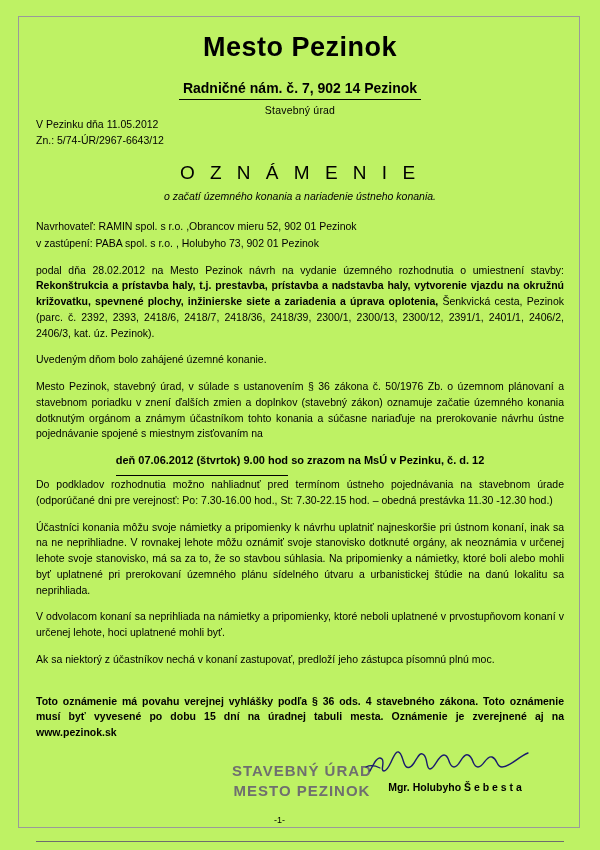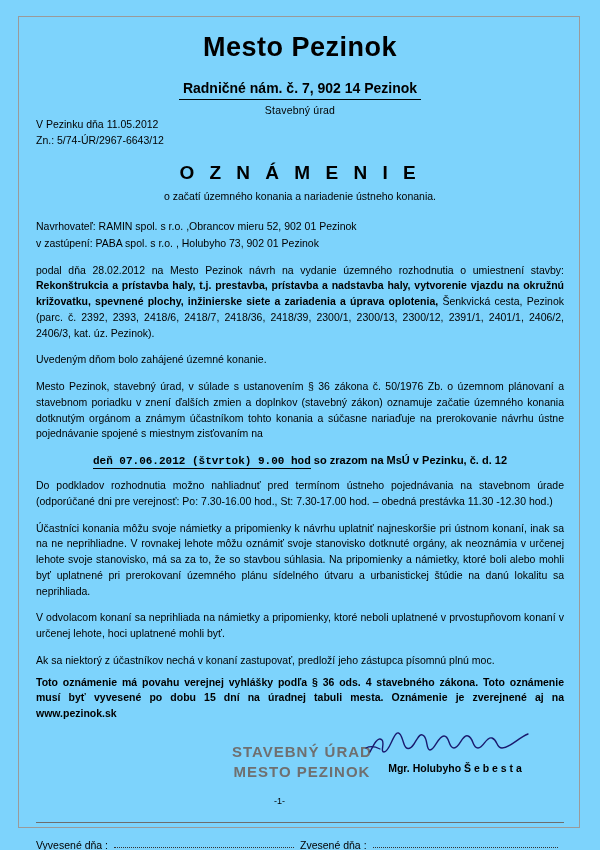--- a/index.html
+++ b/index.html
@@ -13,21 +13,21 @@
     font-family: "Liberation Sans", sans-serif;
     color: #000;
     position: relative;
     overflow: hidden;
   }
   .page {
     position: absolute;
     left: 0; top: 0;
     width: 600px;
     height: 850px;
-    background: #7dd3fc;
+    background: #bef264;
   }
   .frame {
     position: absolute;
     left: 18px;
     top: 16px;
     width: 562px;
     height: 812px;
     border: 1px solid #9a9a9a;
     box-sizing: border-box;
   }
@@ -61,28 +61,29 @@
     margin-top: 4px;
     letter-spacing: 0.2px;
   }
   .meta {
     font-size: 10.5px;
     line-height: 1.55;
   }
   .oznamenie {
     text-align: center;
     font-size: 19px;
-    font-weight: bold;
+    font-weight: normal;
     letter-spacing: 5px;
     margin-top: 14px;
   }
   .subtitle {
     text-align: center;
     font-size: 10.5px;
     margin-top: 6px;
+    font-style: italic;
   }
   .party {
     margin-top: 16px;
     font-size: 10.5px;
     line-height: 1.6;
   }
   .party b { font-weight: normal; }
   p.body {
     font-size: 10.5px;
     line-height: 1.5;
@@ -91,25 +92,24 @@
   }
   p.body b { font-weight: bold; }
   .center-line {
     text-align: center;
     font-size: 11px;
     font-weight: bold;
     margin-top: 12px;
   }
   .center-line .und {
     border-bottom: 1.5px solid #000;
-    padding-bottom: 1px;
-    font-family: Liberation Mono, monospace;
+    padding-bottom: 9px;
   }
   .notice {
-    margin-top: 6px;
+    margin-top: 26px;
     font-size: 10.5px;
     font-weight: bold;
     line-height: 1.5;
     text-align: justify;
   }
   .stamp-area {
     position: relative;
     margin-top: 18px;
     height: 74px;
   }
@@ -212,21 +212,21 @@
     </p>
 
     <p class="body">Uvedeným dňom bolo zahájené územné konanie.</p>
 
     <p class="body">Mesto Pezinok, stavebný úrad, v súlade s ustanovením § 36 zákona č. 50/1976 Zb. o územnom plánovaní a stavebnom poriadku v znení ďalších zmien a doplnkov (stavebný zákon) oznamuje začatie územného konania dotknutým orgánom a známym účastníkom tohto konania a súčasne nariaďuje na prerokovanie návrhu ústne pojednávanie spojené s miestnym zisťovaním na</p>
 
     <div class="center-line">
       <span class="und">deň  07.06.2012 (štvrtok) 9.00 hod</span><span> so zrazom na MsÚ v Pezinku, č. d. 12</span>
     </div>
 
-    <p class="body">Do podkladov rozhodnutia možno nahliadnuť pred termínom ústneho pojednávania na stavebnom úrade (odporúčané dni pre verejnosť: Po: 7.30-16.00 hod., St: 7.30-17.00 hod. – obedná prestávka 11.30 -12.30 hod.)</p>
+    <p class="body">Do podkladov rozhodnutia možno nahliadnuť pred termínom ústneho pojednávania na stavebnom úrade (odporúčané dni pre verejnosť: Po: 7.30-16.00 hod., St: 7.30-22.15 hod. – obedná prestávka 11.30 -12.30 hod.)</p>
 
     <p class="body">Účastníci konania môžu svoje námietky a pripomienky k návrhu uplatniť najneskoršie pri ústnom konaní, inak sa na ne neprihliadne. V rovnakej lehote môžu oznámiť svoje stanovisko dotknuté orgány, ak neoznámia v určenej lehote svoje stanovisko, má sa za to, že so stavbou súhlasia. Na pripomienky a námietky, ktoré boli alebo mohli byť uplatnené pri prerokovaní územného plánu sídelného útvaru a urbanistickej štúdie na danú lokalitu sa neprihliada.</p>
 
     <p class="body">V odvolacom konaní sa neprihliada na námietky a pripomienky, ktoré neboli uplatnené v prvostupňovom konaní v určenej lehote, hoci uplatnené mohli byť.</p>
 
     <p class="body">Ak sa niektorý z účastníkov nechá v konaní zastupovať, predloží jeho zástupca písomnú plnú moc.</p>
 
     <div class="notice">Toto oznámenie má povahu verejnej vyhlášky podľa § 36 ods. 4 stavebného zákona. Toto oznámenie musí byť vyvesené po dobu 15 dní na úradnej tabuli  mesta. Oznámenie je zverejnené aj na www.pezinok.sk</div>
 
     <div class="stamp-area">

